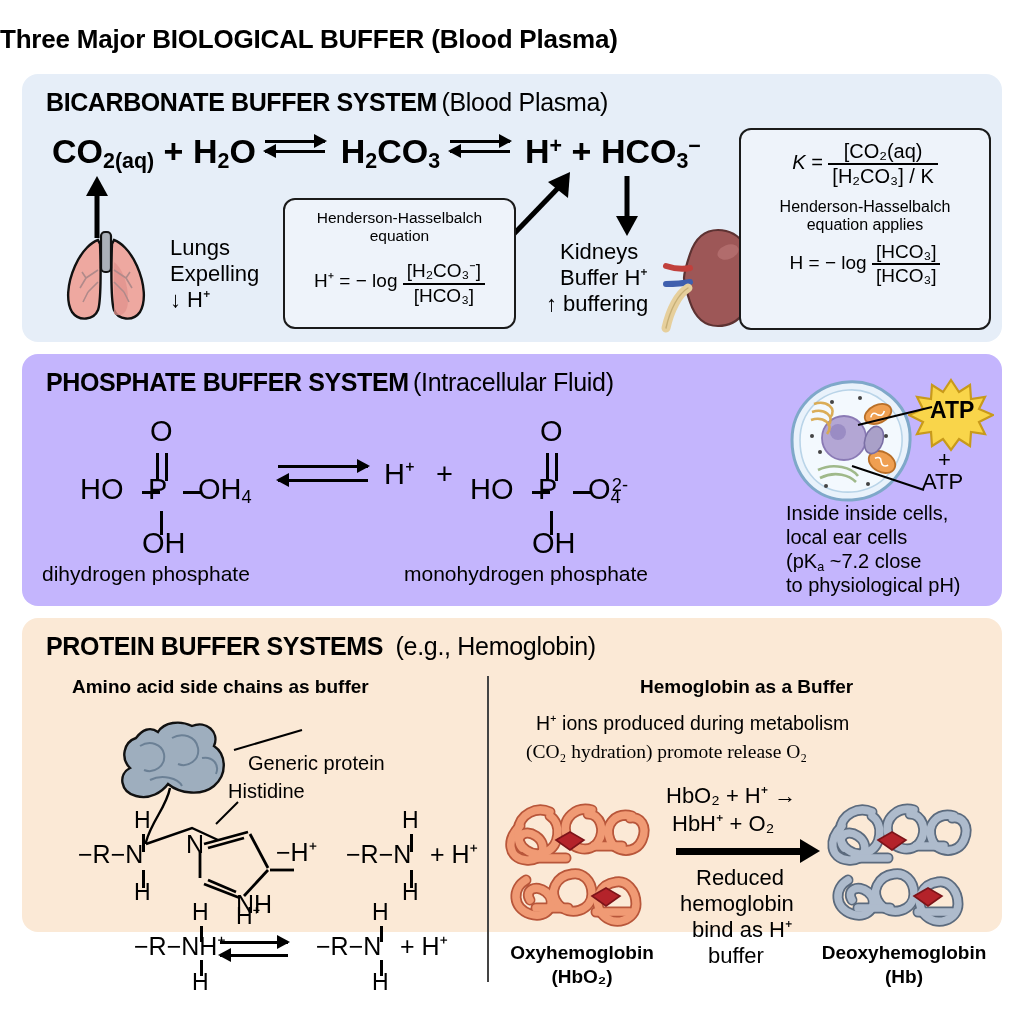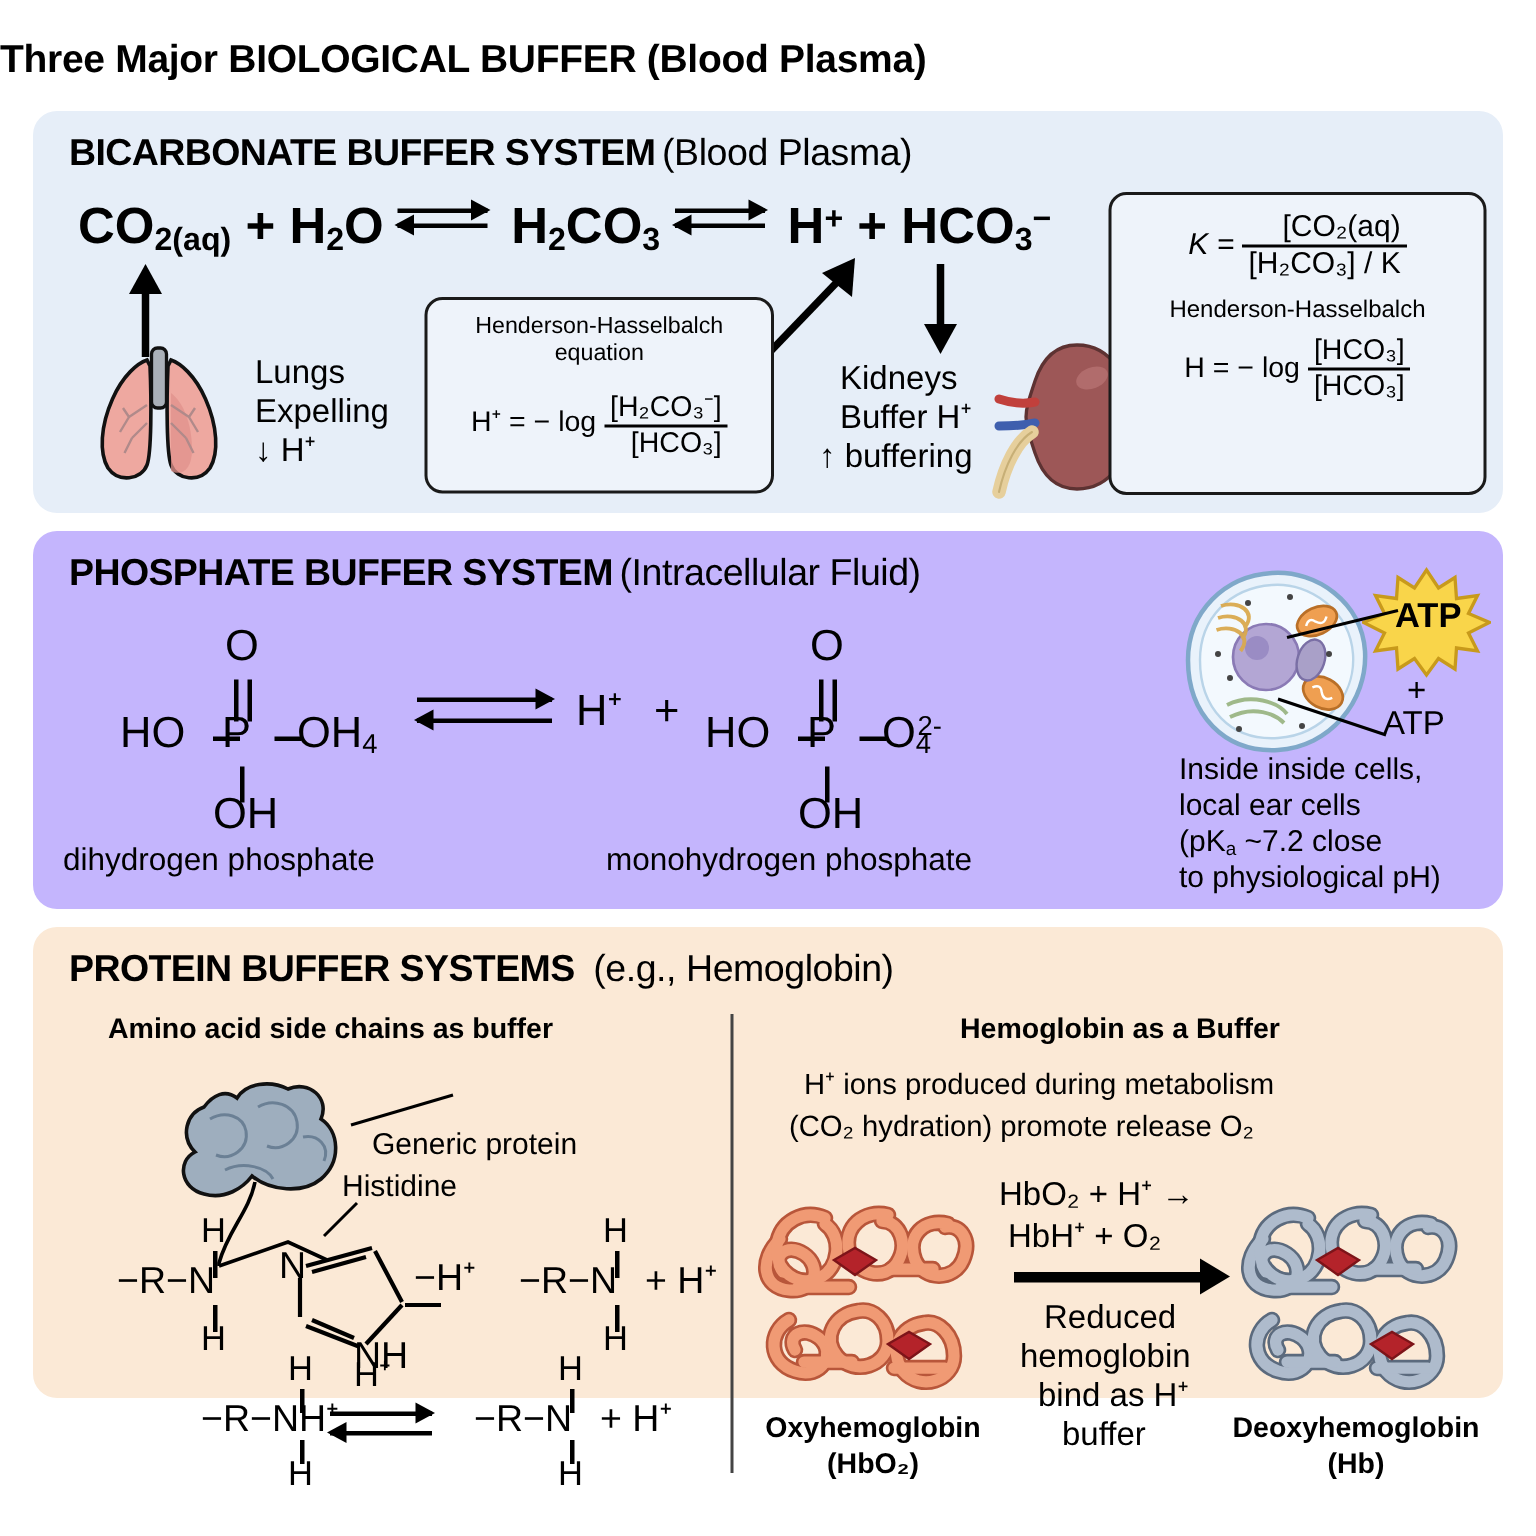--- a/index.html
+++ b/index.html
@@ -46,21 +46,21 @@
 
   
   .whitebox {
     position: absolute; background: #eef3fa; border: 2px solid #1a1a1a; border-radius: 12px;
   }
   .hh-box { left: 283px; top: 198px; width: 233px; height: 131px; }
   .k-box  { left: 739px; top: 128px; width: 252px; height: 202px; }
 
   .boxline { text-align: center; font-size: 15.5px; }
 
-  .frac { display: inline-block; text-align: right; vertical-align: middle; }
+  .frac { display: inline-block; text-align: center; vertical-align: middle; }
   .frac .num { display: block; padding: 0 4px; border-bottom: 2px solid #000; }
   .frac .den { display: block; padding: 0 4px; }
 
   
   .art { position: absolute; }
 
   
   .phos { position: absolute; font-size: 29px; font-weight: normal; }
   .phos .bondv { position: absolute; background: #000; width: 3px; }
   .phos .bondh { position: absolute; background: #000; height: 3px; }
@@ -168,20 +168,21 @@
 
   <div class="whitebox k-box">
     <div style="text-align:center; margin-top:10px; font-size:20px;">
       <span style="font-style:italic;">K  =</span>
       <span class="frac">
         <span class="num">[CO₂(aq)</span>
         <span class="den">[H₂CO₃] / K</span>
       </span>
     </div>
     <div class="boxline" style="margin-top:10px; font-size:16px;">Henderson-Hasselbalch</div>
+    <div class="boxline" style="font-size:16px;">equation applies</div>
     <div style="text-align:center; margin-top:7px; font-size:19px;">
       <span>H  =  − log</span>
       <span class="frac">
         <span class="num">[HCO₃]</span>
         <span class="den">[HCO₃]</span>
       </span>
     </div>
   </div>
 
   <div class="panel panel-phos">
@@ -362,21 +363,21 @@
   <div class="chem" style="left:300px; top:900px; width:200px; height:100px;">
     <div class="at" style="left:72px; top:0; font-size:23px;">H</div>
     <div class="bv" style="left:80px; top:26px; height:16px;"></div>
     <div class="at" style="left:16px; top:32px; font-size:25px;">−R−N</div>
     <div class="at" style="left:100px; top:32px; font-size:25px;">+  H⁺</div>
     <div class="bv" style="left:80px; top:60px; height:16px;"></div>
     <div class="at" style="left:72px; top:70px; font-size:23px;">H</div>
   </div>
 
   <div class="bodytxt" style="left:536px; top:712px;">H⁺ ions produced during metabolism</div>
-  <div class="bodytxt" style="left:526px; top:740px;">(CO₂ hydration) promote release O₂</div>
+  <div class="bodytxt" style="left:526px; top:740px;font-family:Liberation Serif, serif;">(CO₂ hydration) promote release O₂</div>
 
   <div class="at" style="left:666px; top:784px; font-size:22px;">HbO₂ + H⁺ →</div>
   <div class="at" style="left:672px; top:812px; font-size:22px;">HbH⁺ + O₂</div>
 
   <div class="big-arrow" style="left:676px; top:848px; width:126px;"></div>
 
   <div class="at" style="left:696px; top:866px; font-size:22px;">Reduced</div>
   <div class="at" style="left:680px; top:892px; font-size:22px;">hemoglobin</div>
   <div class="at" style="left:692px; top:918px; font-size:22px;">bind as H⁺</div>
   <div class="at" style="left:708px; top:944px; font-size:22px;">buffer</div>

